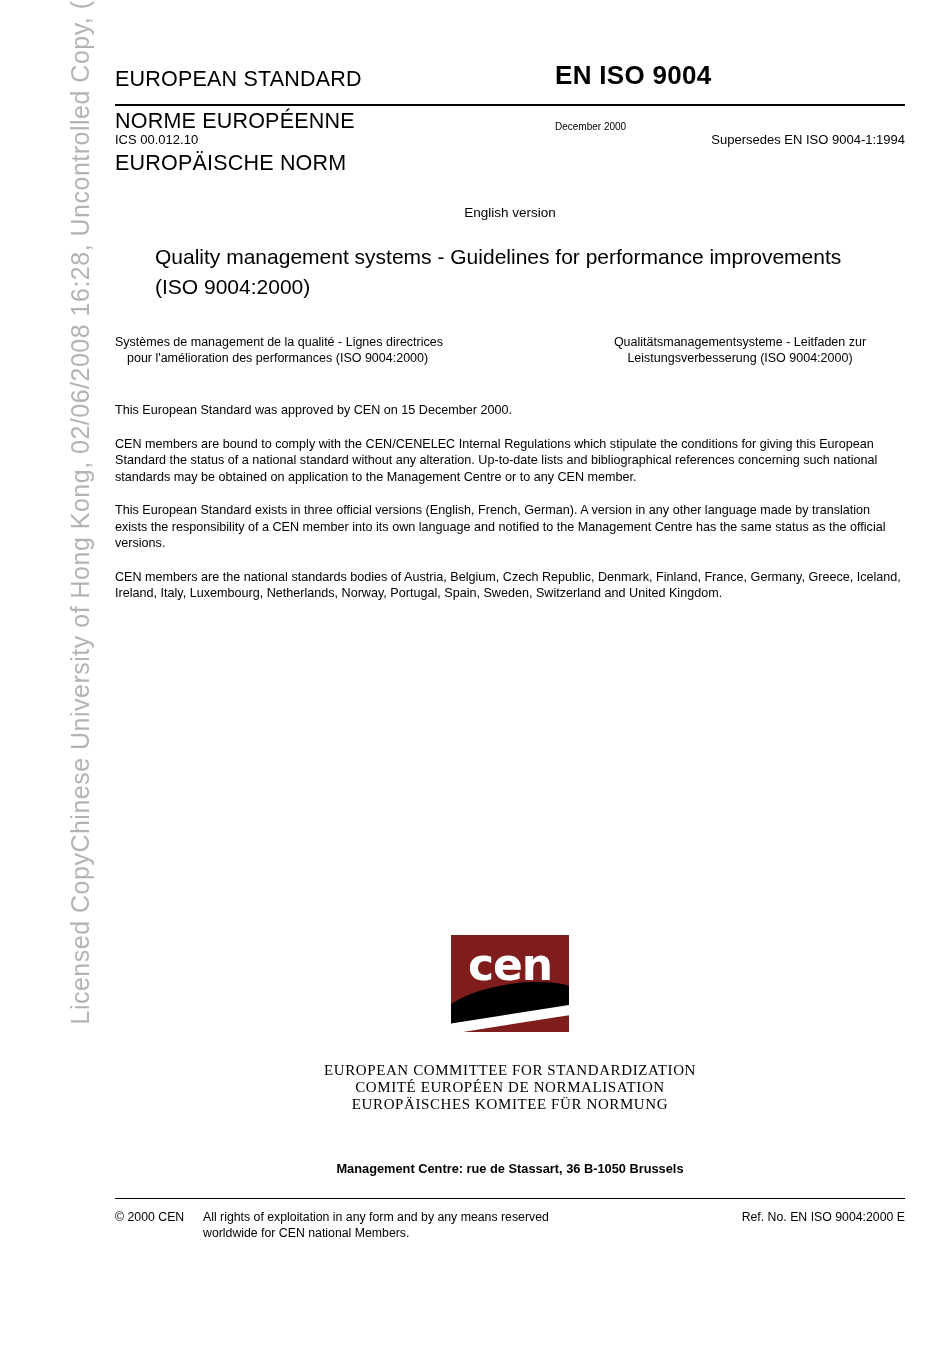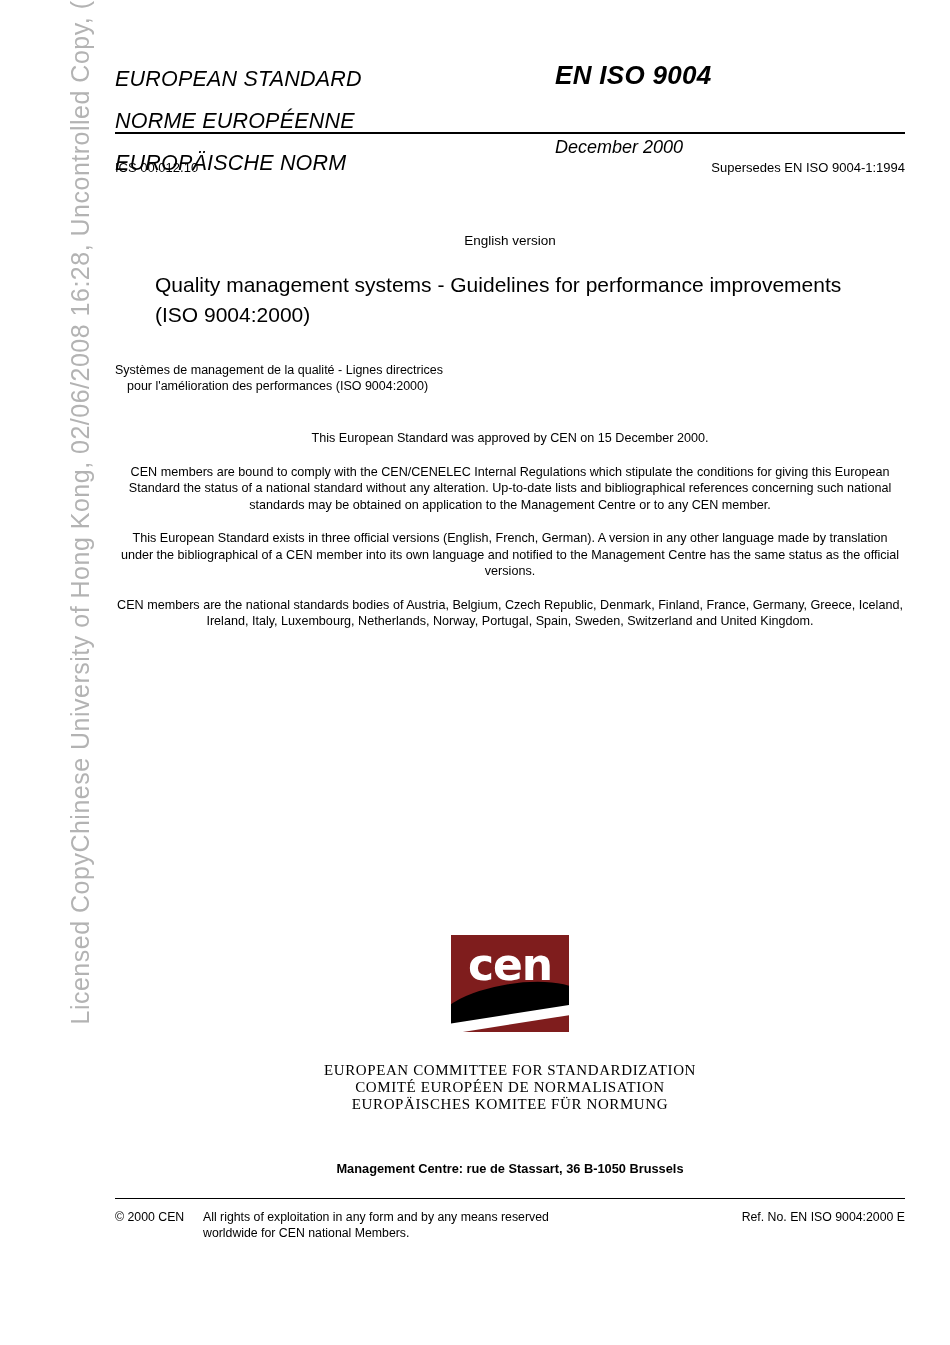--- a/index.html
+++ b/index.html
@@ -38,22 +38,21 @@
     position: absolute;
     left: 115px;
     top: 0;
     width: 790px;
     height: 1345px;
   }
 
   
   .head-row {
     position: relative;
-    height: 132px;
-    font-style: italic;
+    height: 104px;
   }
   .head-left {
     position: absolute;
     left: 0;
     top: 58px;
     width: 380px;
   }
   .head-left div {
     font-size: 21.5px;
     line-height: 42px;
@@ -65,22 +64,22 @@
     left: 440px;
     top: 60px;
     width: 350px;
   }
   .std-code {
     font-size: 26px;
     font-weight: bold;
     letter-spacing: 0.3px;
   }
   .std-date {
-    margin-top: 46px;
-    font-size: 18px;
+    margin-top: 30px;
+    font-size: 10px;
   }
 
   hr.rule {
     border: none;
     border-top: 2.2px solid #000;
     margin: 0;
   }
   hr.rule-thin {
     border: none;
     border-top: 1.4px solid #000;
@@ -116,21 +115,21 @@
     gap: 36px;
   }
   .alt-fr { width: 350px; }
   .alt-de { width: 330px; text-align: center; }
   .alt-fr .l2 { padding-left: 12px; }
 
   .body-text {
     margin-top: 36px;
     font-size: 12.6px;
     line-height: 16.5px;
-    text-align: center;
+    text-align: left;
   }
   .body-text p { margin: 0 0 17px 0; }
 
   
   .logo-wrap {
     position: absolute;
     left: 0;
     top: 935px;
     width: 790px;
     text-align: center;
@@ -241,26 +240,30 @@
 
     <div class="english-version">English version</div>
 
     <div class="main-title">Quality management systems - Guidelines for performance improvements (ISO 9004:2000)</div>
 
     <div class="alt-titles">
       <div class="alt-fr">
         <div class="l1">Systèmes de management de la qualité - Lignes directrices</div>
         <div class="l2">pour l'amélioration des performances (ISO 9004:2000)</div>
       </div>
+      <div class="alt-de">
+        <div class="l1">Qualitätsmanagementsysteme - Leitfaden zur</div>
+        <div class="l2">Leistungsverbesserung (ISO 9004:2000)</div>
+      </div>
     </div>
 
     <div class="body-text">
       <p>This European Standard was approved by CEN on 15 December 2000.</p>
       <p>CEN members are bound to comply with the CEN/CENELEC Internal Regulations which stipulate the conditions for giving this European Standard the status of a national standard without any alteration. Up-to-date lists and bibliographical references concerning such national standards may be obtained on application to the Management Centre or to any CEN member.</p>
-      <p>This European Standard exists in three official versions (English, French, German). A version in any other language made by translation under the bibliographical of a CEN member into its own language and notified to the Management Centre has the same status as the official versions.</p>
+      <p>This European Standard exists in three official versions (English, French, German). A version in any other language made by translation exists the responsibility of a CEN member into its own language and notified to the Management Centre has the same status as the official versions.</p>
       <p>CEN members are the national standards bodies of Austria, Belgium, Czech Republic, Denmark, Finland, France, Germany, Greece, Iceland, Ireland, Italy, Luxembourg, Netherlands, Norway, Portugal, Spain, Sweden, Switzerland and United Kingdom.</p>
     </div>
 
     <div class="logo-wrap">
       <div class="cen-logo">
         <div class="cen-text">cen</div>
         <div class="swoosh"></div>
         <div class="swoosh2"></div>
       </div>
 

